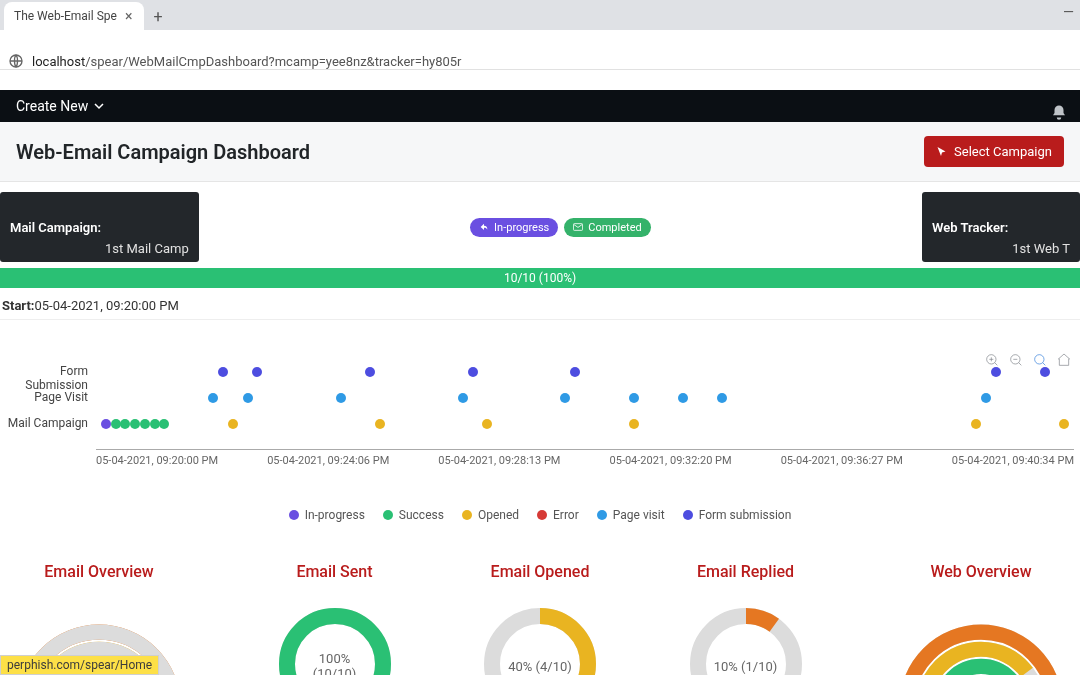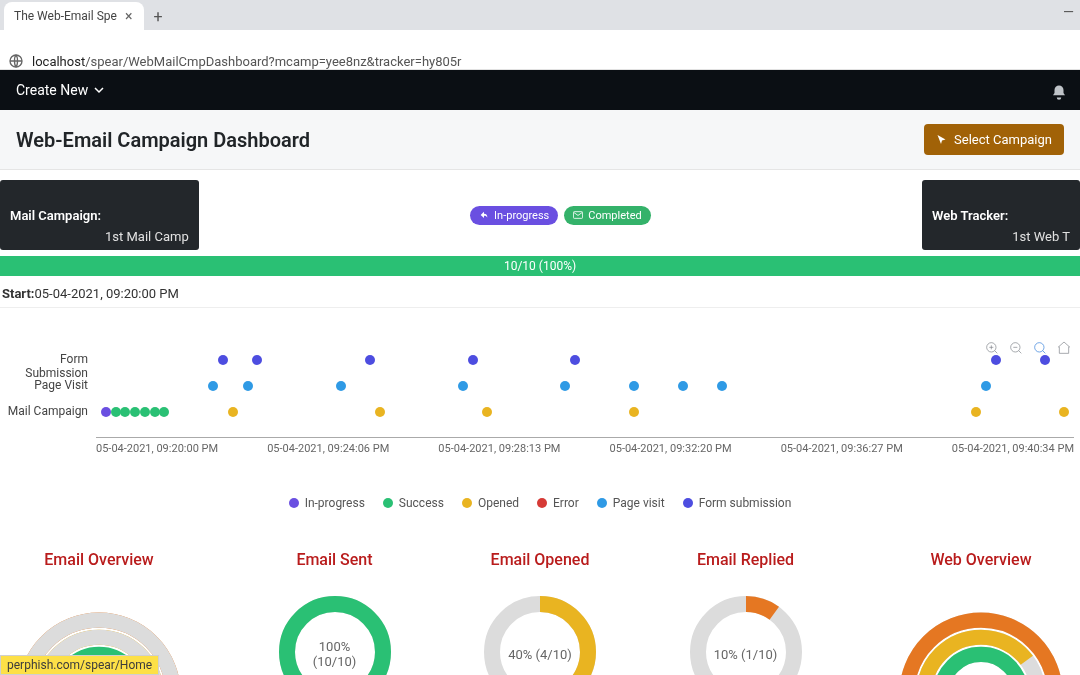--- a/index.html
+++ b/index.html
@@ -11,28 +11,28 @@
   .tab-close { font-size: 14px; color: #666; cursor: pointer; }
   .new-tab { width: 28px; height: 28px; display: flex; align-items: center; justify-content: center; color: #555; font-size: 16px; cursor: pointer; }
   .window-controls { position: absolute; right: 6px; top: 4px; display: flex; gap: 16px; color: #555; font-size: 14px; }
 
   .addr-bar { height: 40px; background: #fff; display: flex; align-items: flex-end; padding: 0 8px; border-bottom: 1px solid #e1e1e1; }
   .globe { width: 16px; height: 16px; color: #666; margin-right: 8px; }
   .url { font-size: 13px; color: #555; }
   .url .host { color: #222; }
 
   
-  .topbar { height: 40px; background: #0b0f14; color: #fff; display: flex; align-items: center; padding: 0 16px; position: relative; }
+  .topbar { height: 32px; background: #0b0f14; color: #fff; display: flex; align-items: center; padding: 0 16px; position: relative; margin-top: 20px; }
   .create-new { font-size: 14px; display: flex; align-items: center; gap: 6px; cursor: pointer; }
   .bell { position: absolute; right: 12px; top: 14px; width: 18px; height: 18px; fill: #bfc3c8; }
 
   
   .page-head { background: #f6f7f8; padding: 14px 16px; border-bottom: 1px solid #e5e5e5; display: flex; align-items: center; justify-content: space-between; }
   .page-title { font-size: 20px; font-weight: 600; color: #212528; }
-  .select-btn { background: #a16207; color: #fff; border-radius: 4px; padding: 8px 12px; font-size: 13px; display: flex; align-items: center; gap: 6px; cursor: pointer; }
+  .select-btn { background: #b91c1c; color: #fff; border-radius: 4px; padding: 8px 12px; font-size: 13px; display: flex; align-items: center; gap: 6px; cursor: pointer; }
 
   
   .info-strip { display: flex; align-items: center; justify-content: space-between; padding: 10px 0 6px 0; background: #fff; }
   .pill-dark { background: #23272b; color: #fff; font-size: 13px; padding: 6px 10px; border-radius: 3px; display: inline-flex; align-items: center; gap: 4px; }
   .pill-dark b { font-weight: 600; }
   .pill-dark .val { font-weight: 400; color: #e1e1e1; margin-top: 43px; }
   .center-badges { display: flex; gap: 6px; }
   .badge { font-size: 11px; color: #fff; border-radius: 10px; padding: 3px 9px; display: inline-flex; align-items: center; gap: 5px; }
   .badge.prog { background: #6a4fe1; }
   .badge.comp { background: #34b26a; }

